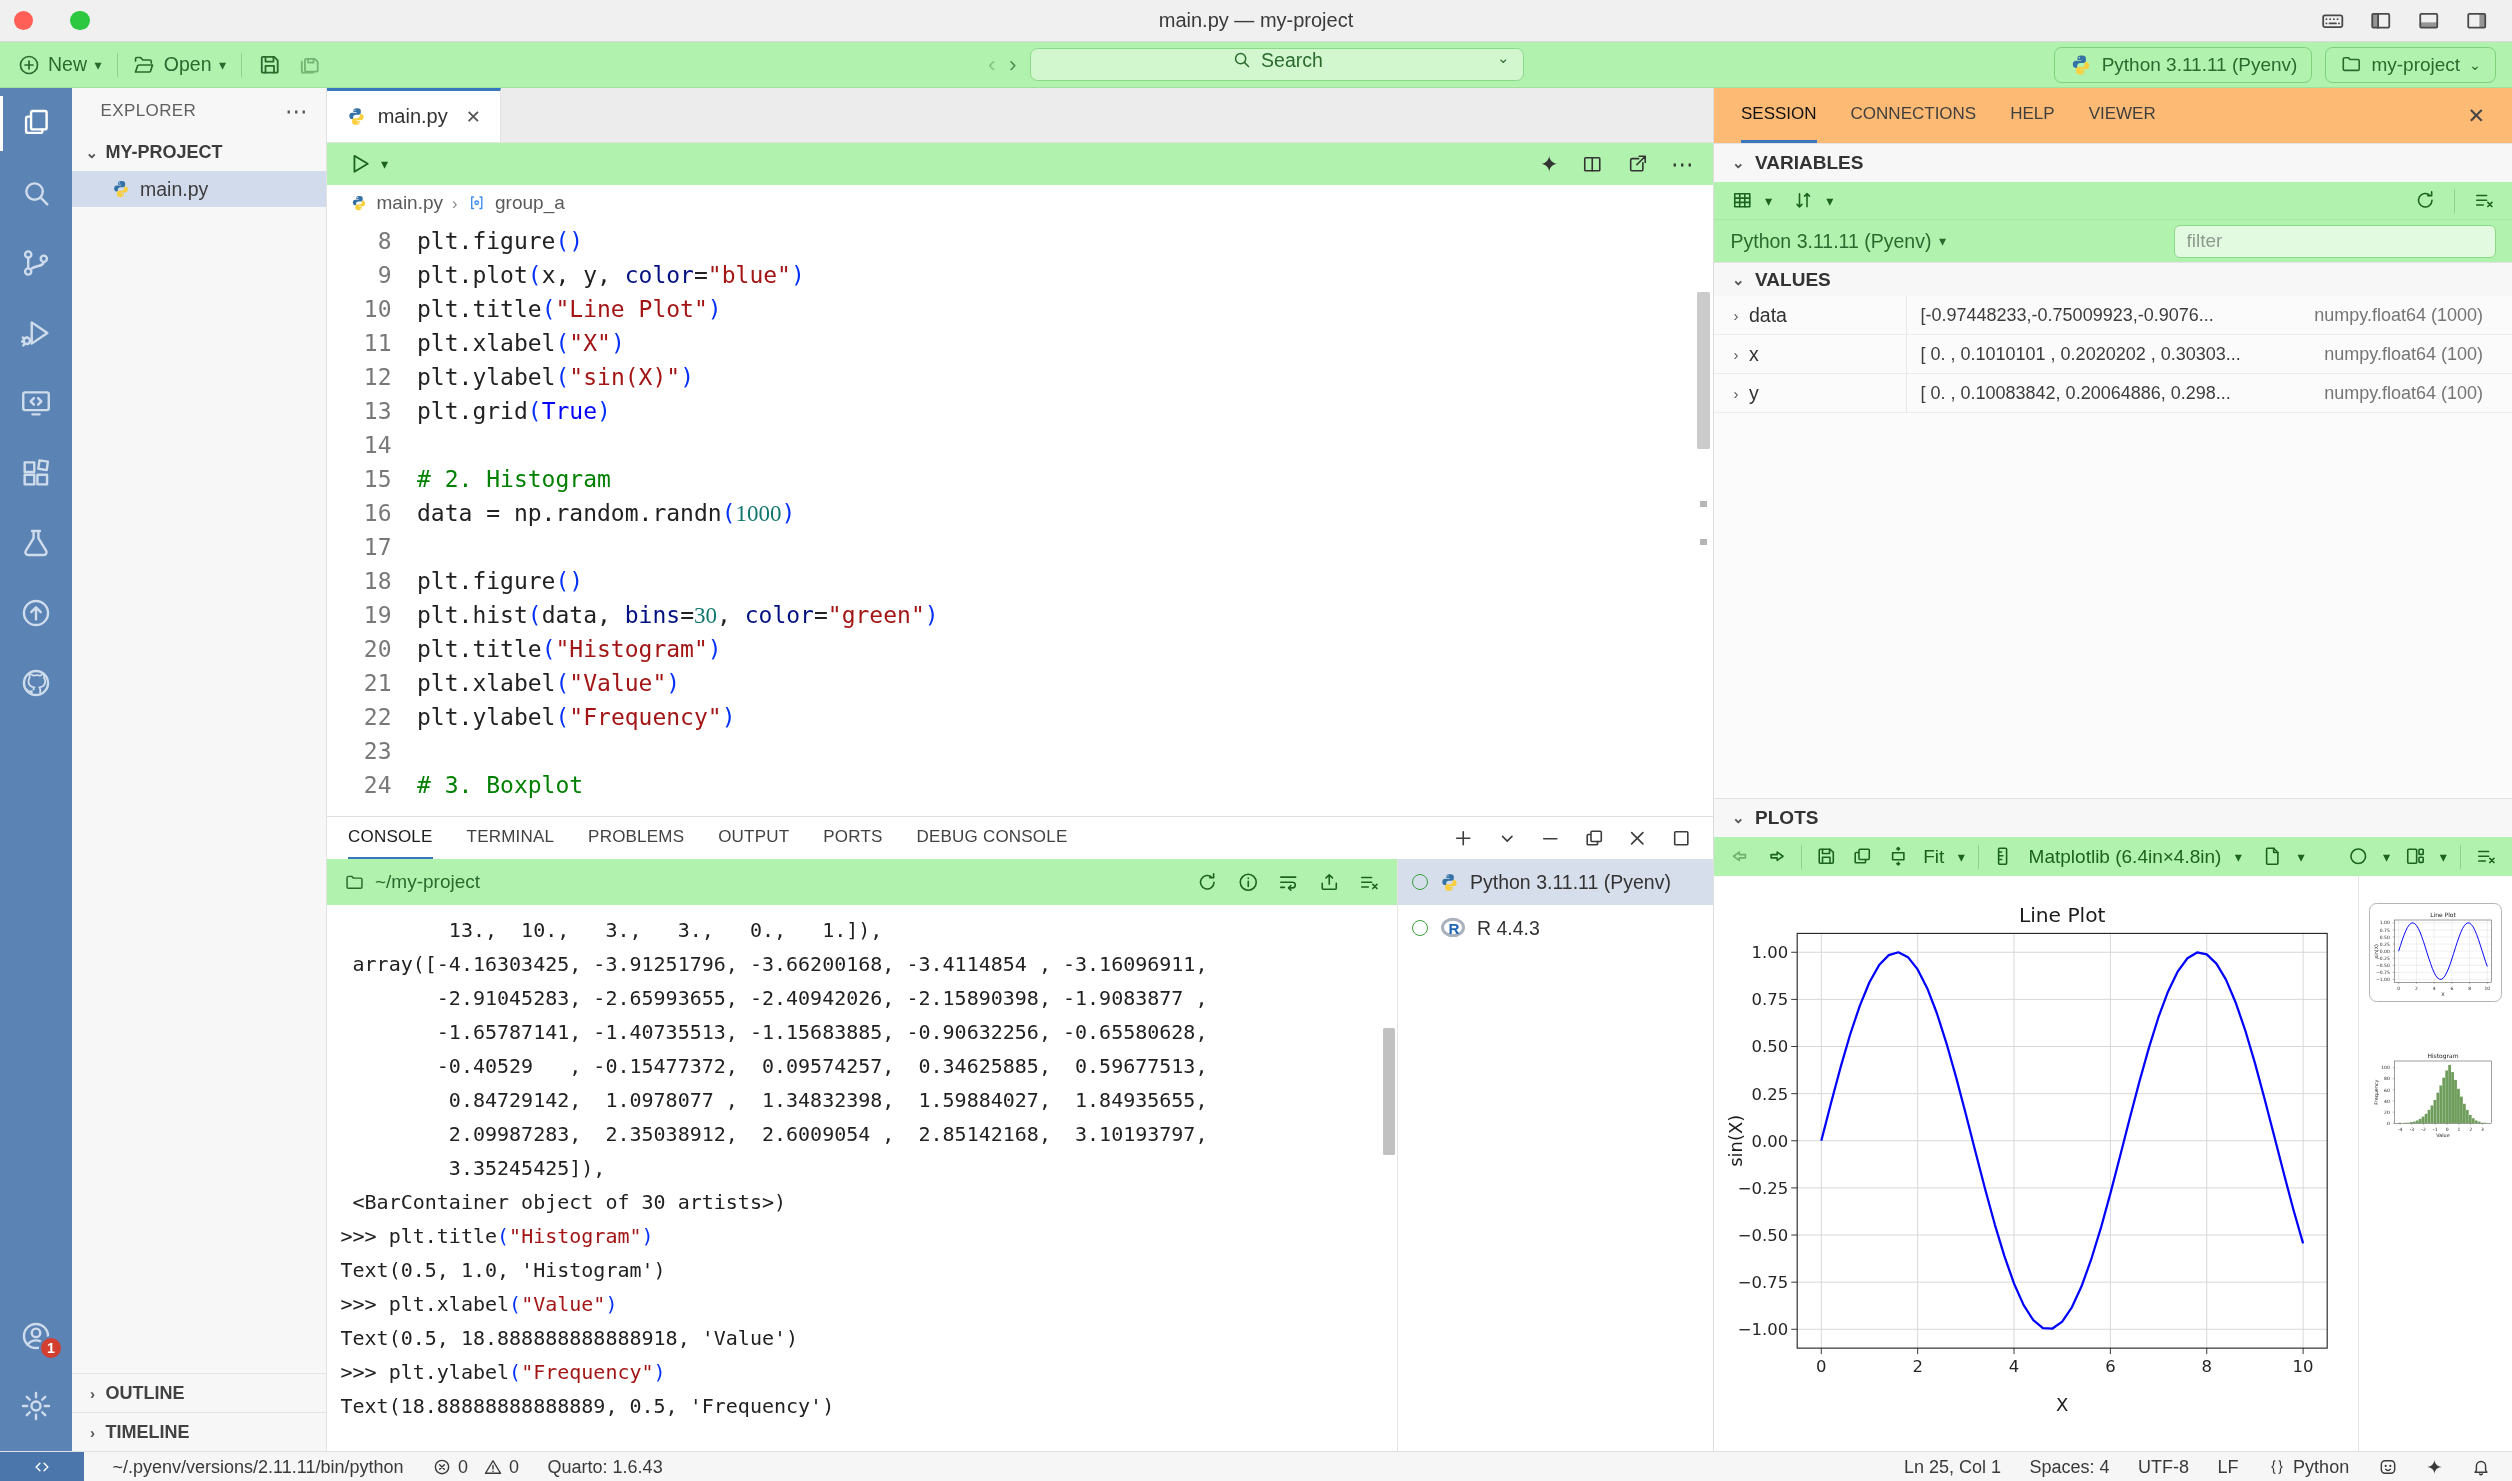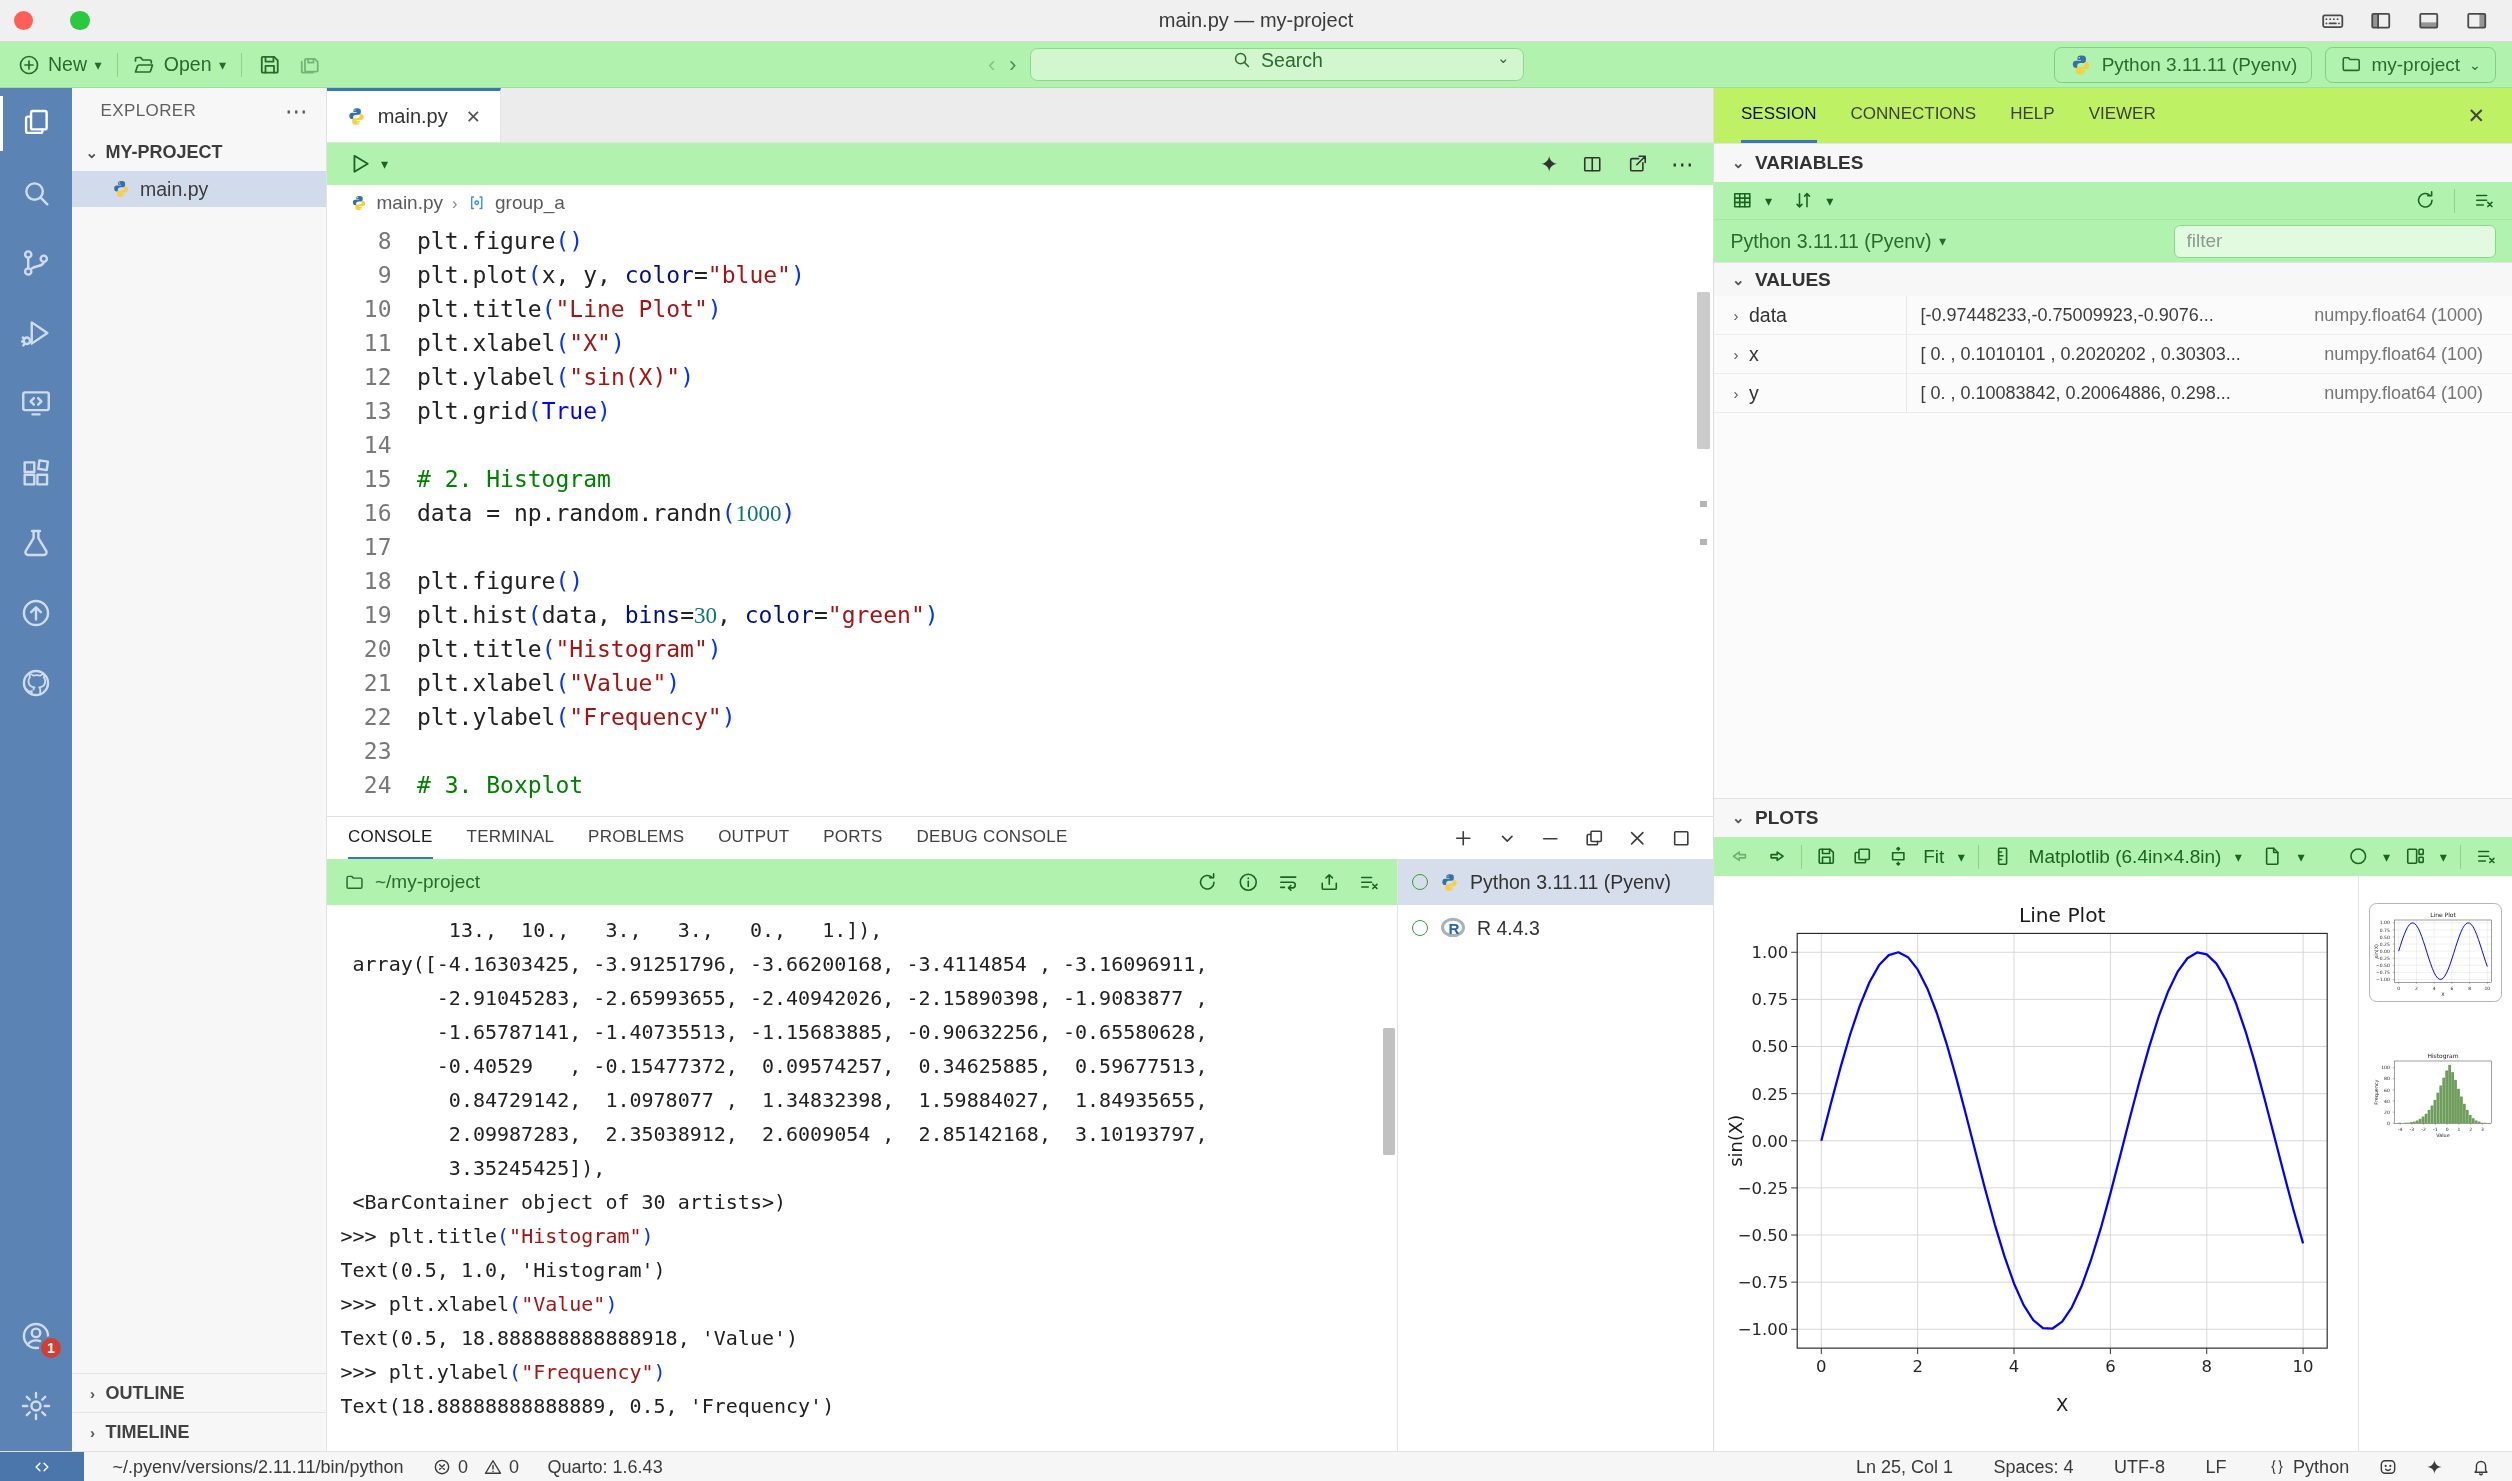--- a/index.html
+++ b/index.html
@@ -96,21 +96,21 @@
   .cwd-actions .ibx { font-size:22.5px; }
   .conout { flex:1; padding:7.5px 0 0 13.5px; font-family:"DejaVu Sans Mono", monospace; font-size:20px; line-height:34px; color:#1f1f1f; overflow:hidden; }
   .conline { white-space:pre; height:34px; }
   .con-scroll { position:absolute; right:2.2px; top:169px; width:12px; height:127px; background:#c1c1c1; border-radius:1.5px; }
   .sessions { width:316px; border-left:0.7px solid #e4e4e4; flex:none; background:#fff; }
   .sessrow { height:46px; display:flex; align-items:center; gap:10.5px; padding-left:13.5px; font-size:19.5px; color:#333; }
   .sessrow.active { background:#d6deeb; }
   .sess-circle { width:16.5px; height:16.5px; border:1.5px solid #3aa03a; border-radius:50%; flex:none; }
 
   
-  .right { flex:1; background:#bef264; display:flex; flex-direction:column; min-width:0; }
+  .right { flex:1; background:#fdba74; display:flex; flex-direction:column; min-width:0; }
   .r-tabs { height:55px; display:flex; align-items:center; gap:34px; padding:0 27px; font-size:17px; color:#3f3f3f; }
   .rtab { height:55px; display:flex; align-items:center; border-bottom:3px solid transparent; }
   .rtab.active { color:#111; border-bottom-color:#3876bd; }
   .r-tabs .x { margin-left:auto; font-size:21px; color:#444; }
   .sechdr { height:39px; border-top:0.7px solid #e3e3e3; display:flex; align-items:center; gap:10.5px; padding-left:18px; font-weight:bold; font-size:19px; color:#333; background:#f7f7f7; }
   .vtoolbar { height:37px; background:#b2f2af; display:flex; align-items:center; gap:12px; padding:0 16.5px; color:#1d6320; }
   .vtoolbar .ibx { font-size:22.5px; }
   .vtool-right { margin-left:auto; display:flex; gap:18px; align-items:center; }
   .vfilter { height:43px; background:#b2f2af; border-top:0.7px solid #a5e6a2; display:flex; align-items:center; padding:0 16.5px; font-size:19.5px; color:#2a6b2d; }
   .filterinput { margin-left:auto; width:322px; height:33px; background:#e2fae0; border:1.5px solid #8cd889; border-radius:6px; font-size:19px; padding:0 12px; color:#333; font-family:"Liberation Sans", sans-serif; }
@@ -130,21 +130,21 @@
   .thumbs { width:154px; border-left:0.7px solid #e4e4e4; display:flex; flex-direction:column; align-items:center; padding-top:27px; gap:42px; flex:none; }
   .thumbcard { width:133px; height:99px; background:#fff; display:flex; align-items:center; justify-content:center; }
   .thumbcard.sel { border:1.5px solid #b5b5b5; border-radius:7.5px; }
 
   
   .statusbar { height:31px; background:#f6f6f6; border-top:0.7px solid #e1e1e1; display:flex; align-items:center; font-size:18px; color:#3a3a3a; flex:none; }
   .sb-remote { width:84px; height:100%; background:#4a76ab; color:#fff; display:flex; align-items:center; justify-content:center; flex:none; }
   .sb-remote .ibx { font-size:22.5px; }
   .sb-item { display:flex; align-items:center; gap:6px; margin-left:28.5px; }
   .sb-right { margin-left:auto; display:flex; align-items:center; gap:28.5px; margin-right:21px; }
-  .sb-right .sb-item { margin-left:12px; }
+  .sb-right .sb-item { margin-left:0; }
   .statusbar .ibx { font-size:20px; }
 
   .ibx { display:inline-flex; }
   .ibx svg { width:1em; height:1em; display:block; fill:none; stroke:currentColor; stroke-width:1.7; stroke-linecap:round; stroke-linejoin:round; }
   .ibx.fillic svg { stroke:none; fill:currentColor; }
   .sparkle { font-size:22.5px; }
 </style>
 </head>
 <body>
 

